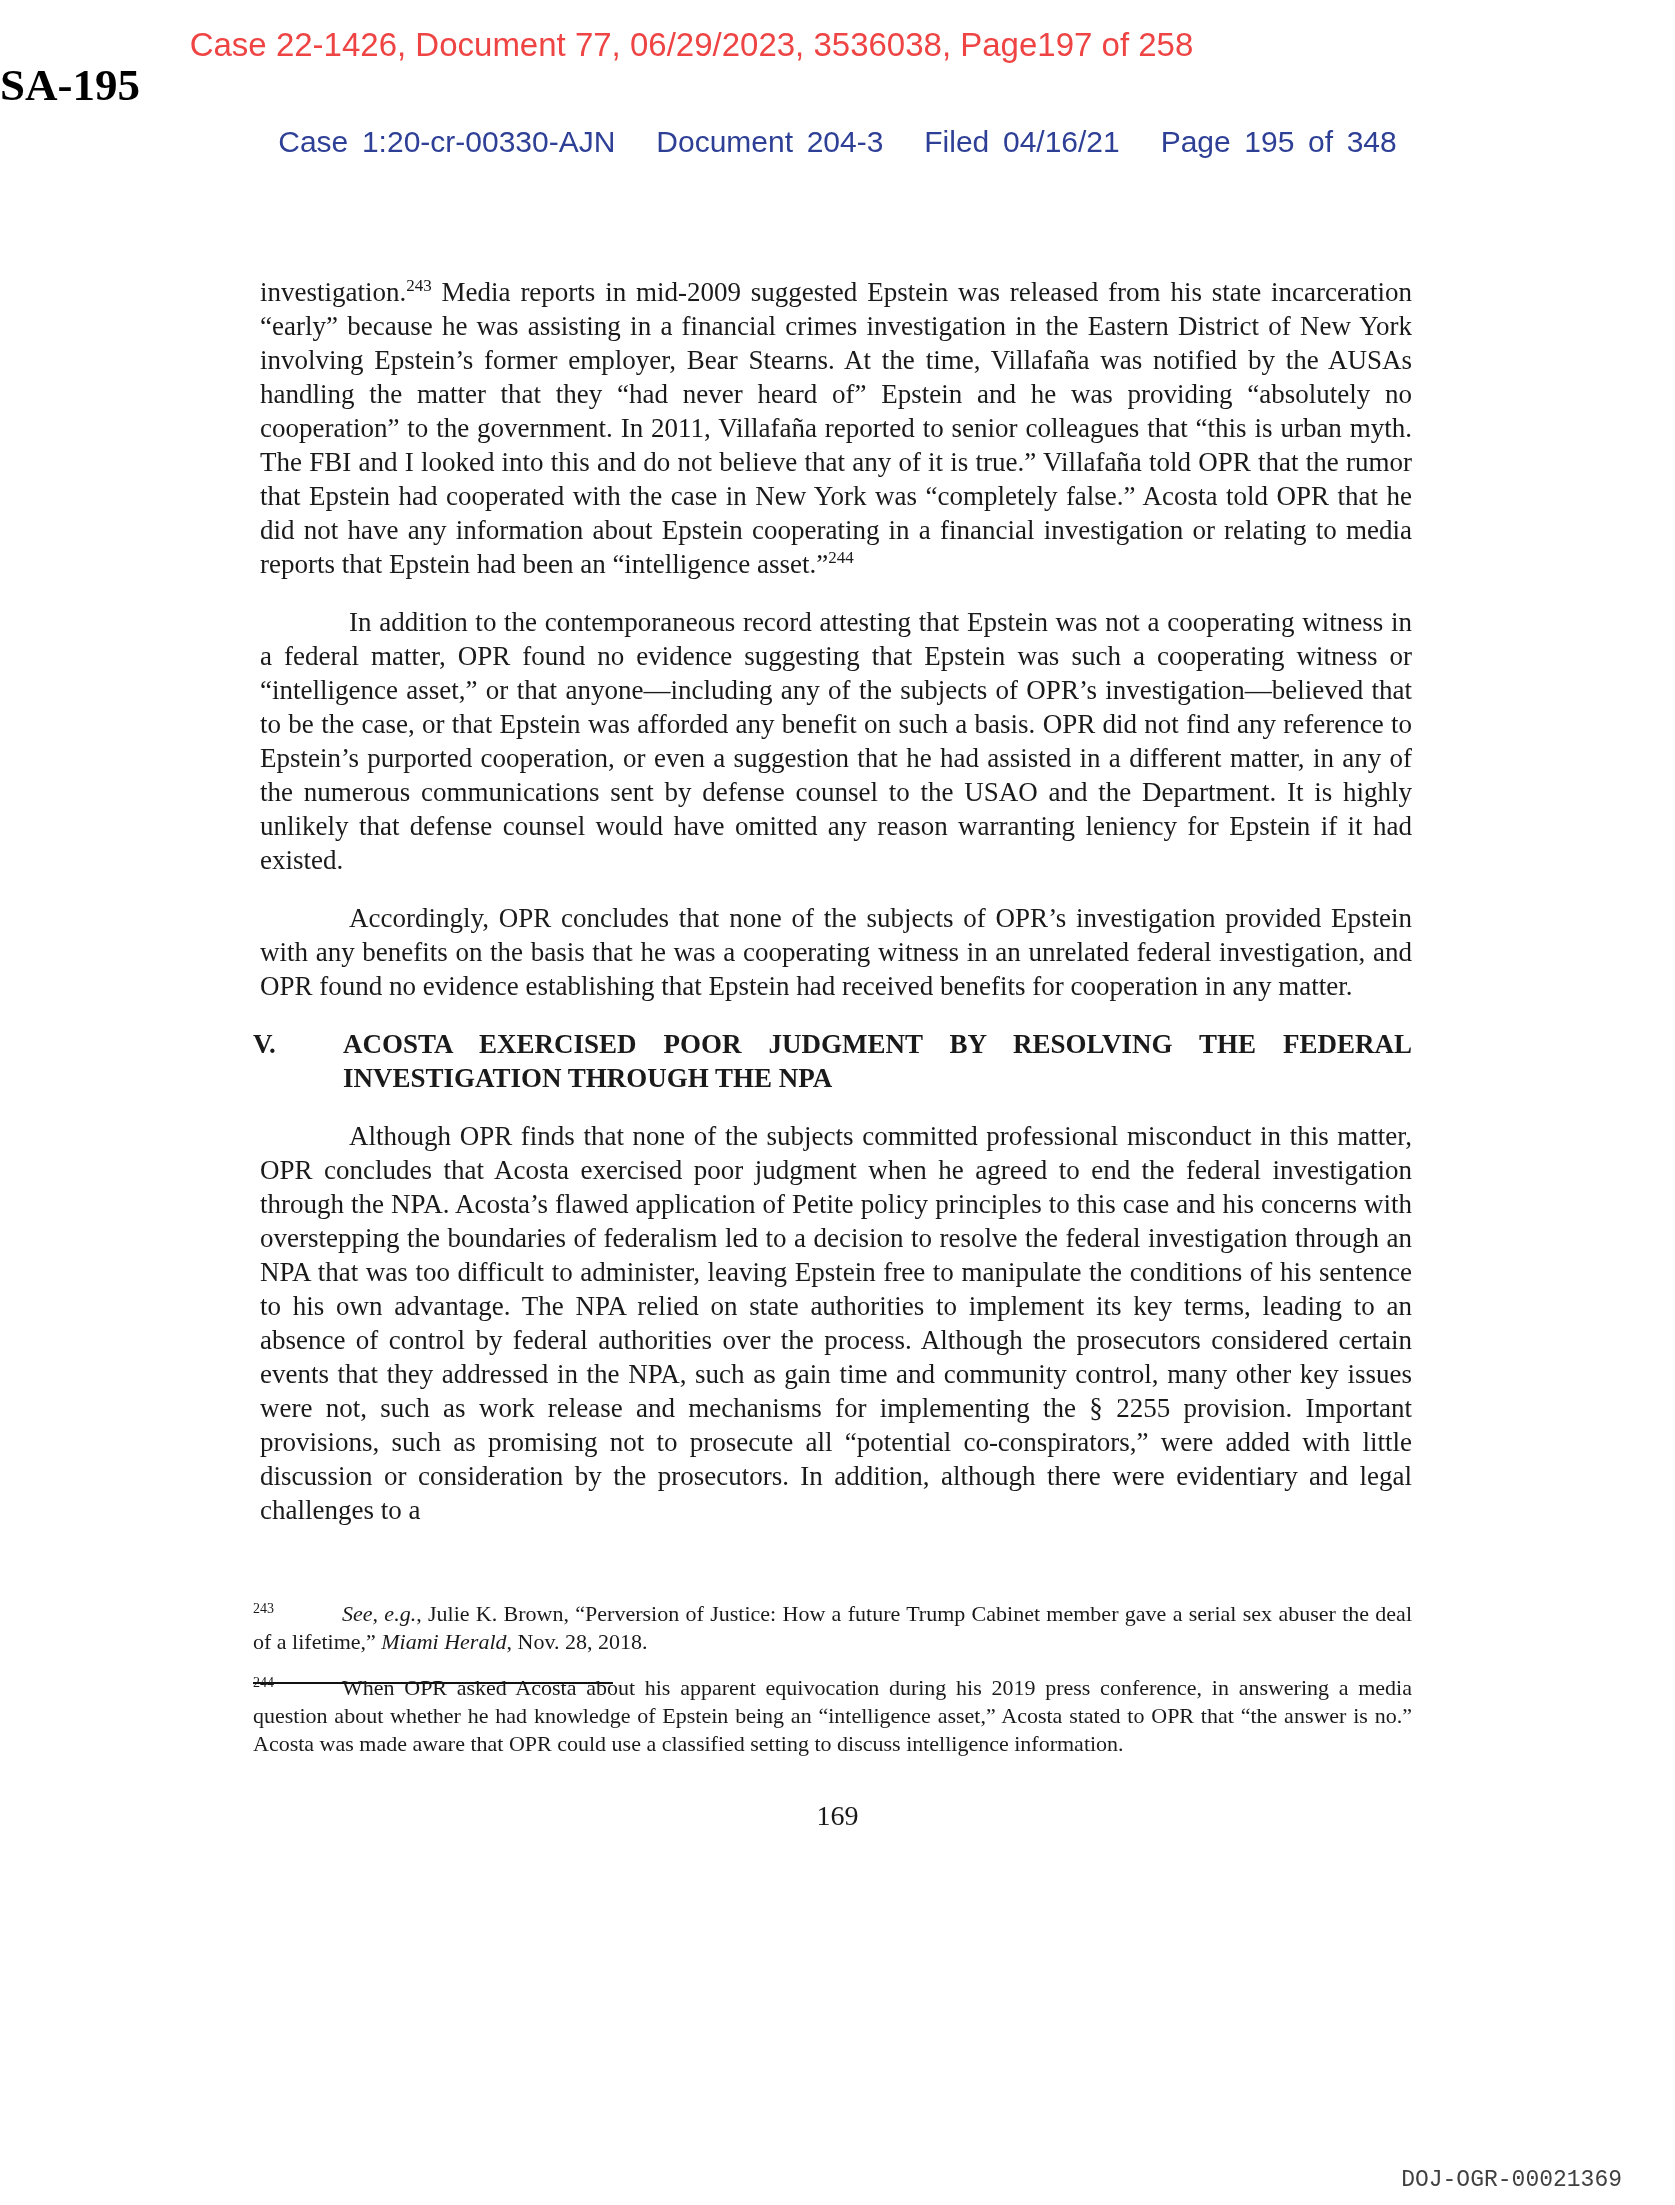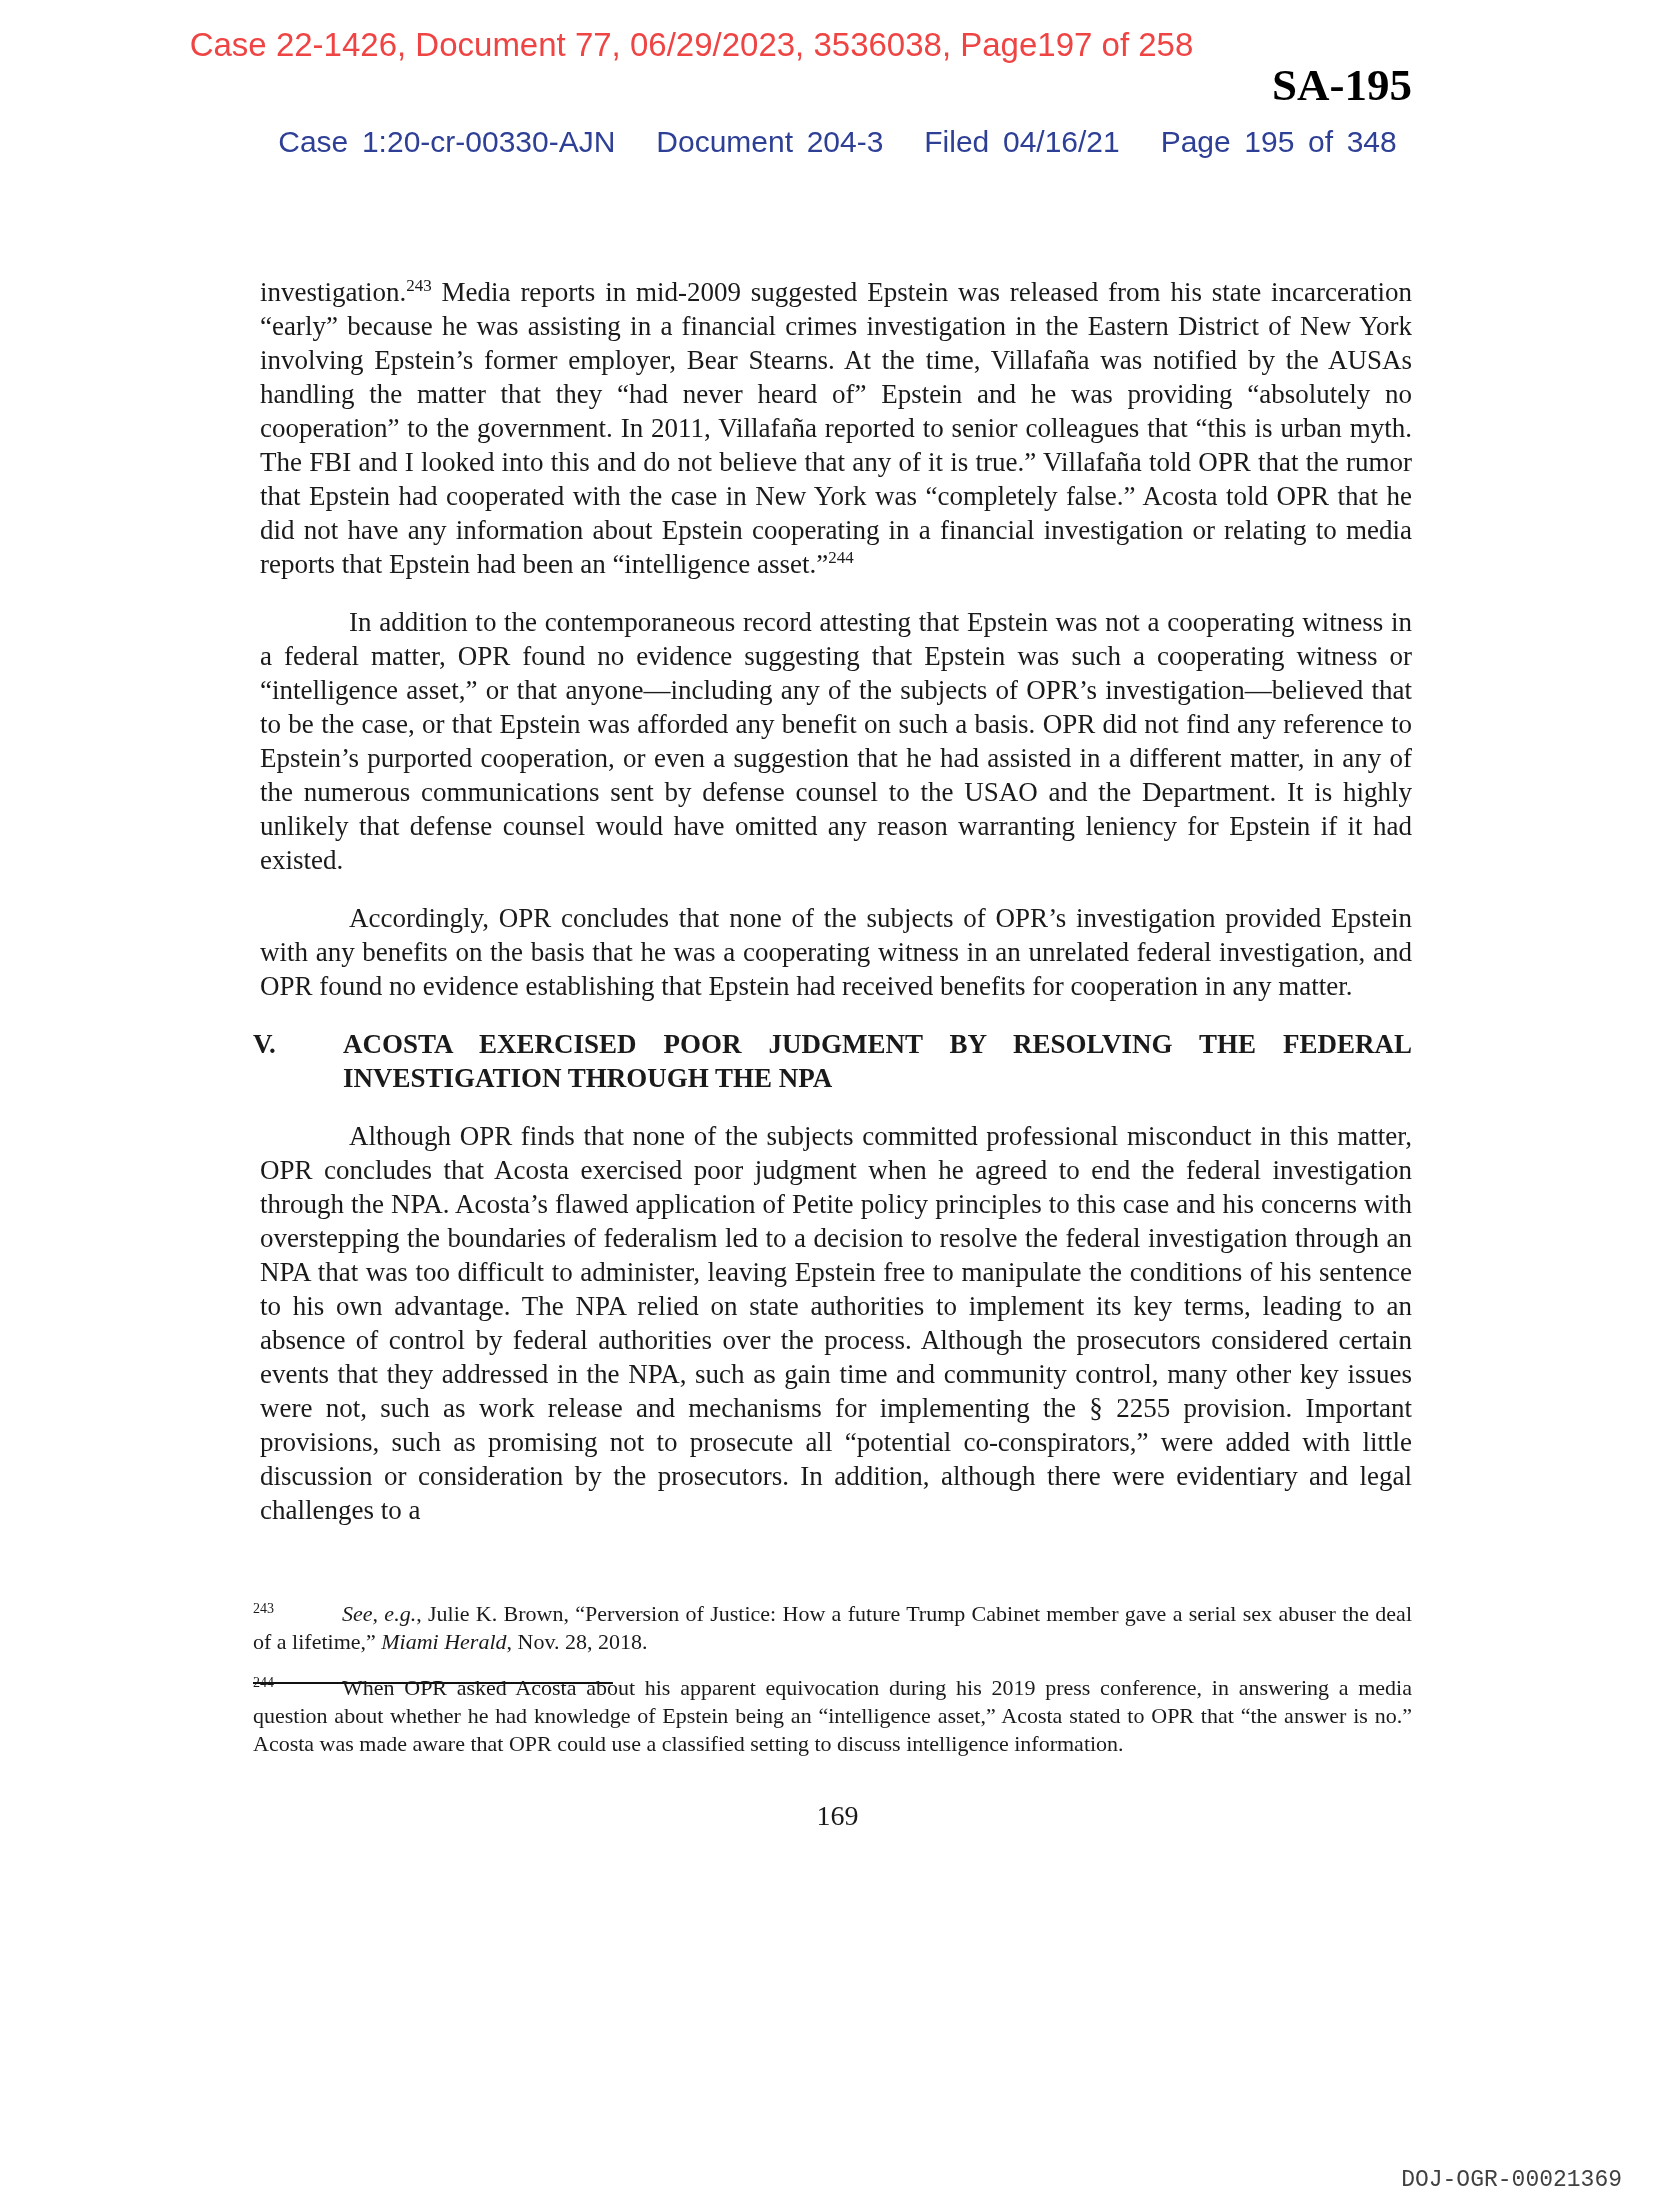--- a/index.html
+++ b/index.html
@@ -3,22 +3,22 @@
 <meta charset="utf-8">
 <style>
   html, body { margin: 0; padding: 0; background: #ffffff; }
   body { width: 1675px; height: 2205px; position: relative; overflow: hidden; }
   .stamp1 {
     position: absolute; top: 26px; left: 0; width: 1383px; text-align: center;
     font-family: "Liberation Sans", sans-serif; font-size: 33px; color: #ef4444;
     letter-spacing: 0px;
   }
   .stamp-sa {
-    position: absolute; top: 59px; left: 0; width: 1366px; text-align: right;
-    font-family: "Liberation Serif", serif; font-weight: bold; font-size: 45px; color: #000; margin-left: 46px;
+    position: absolute; top: 59px; left: 0; width: 1366px; text-align: left;
+    font-family: "Liberation Serif", serif; font-weight: bold; font-size: 45px; color: #000;
   }
   .stamp2 {
     position: absolute; top: 125px; left: 0; width: 1675px; text-align: center;
     font-family: "Liberation Sans", sans-serif; font-size: 30px; color: #2e3f96;
     word-spacing: 5.3px;
   }
   .content {
     position: absolute; left: 253px; width: 1159px; top: 275px;
     font-family: "Liberation Serif", serif; font-size: 27px; line-height: 34px; color: #1a1a1a;
   }

